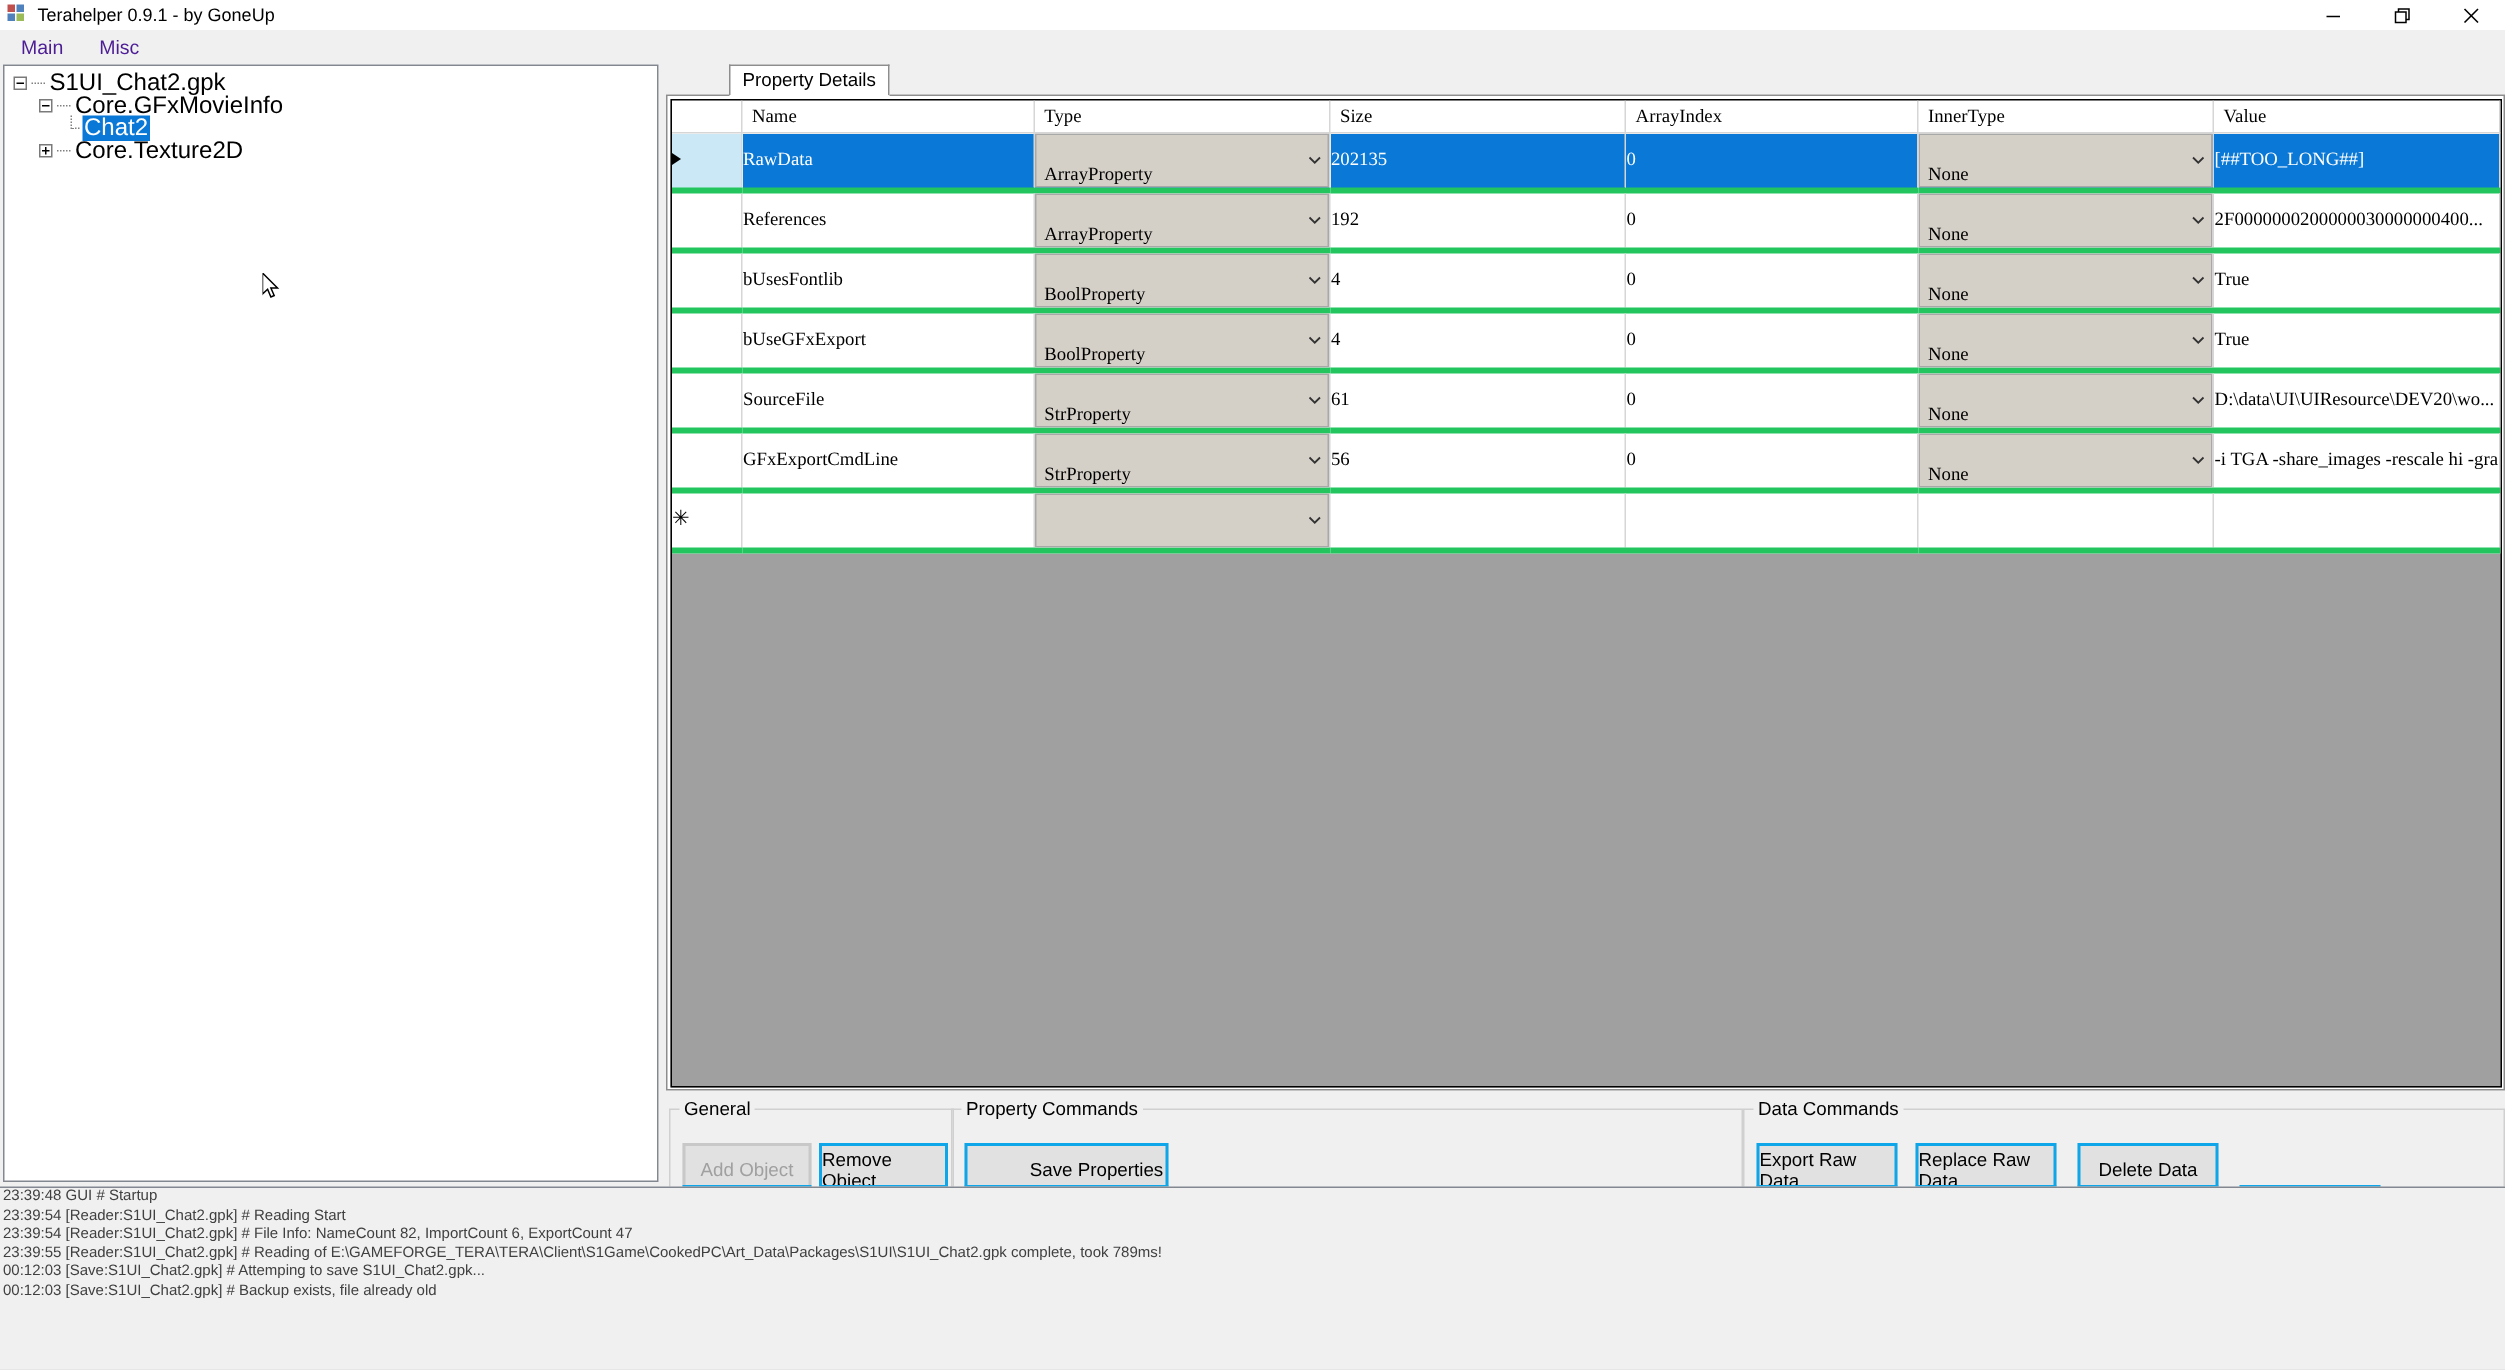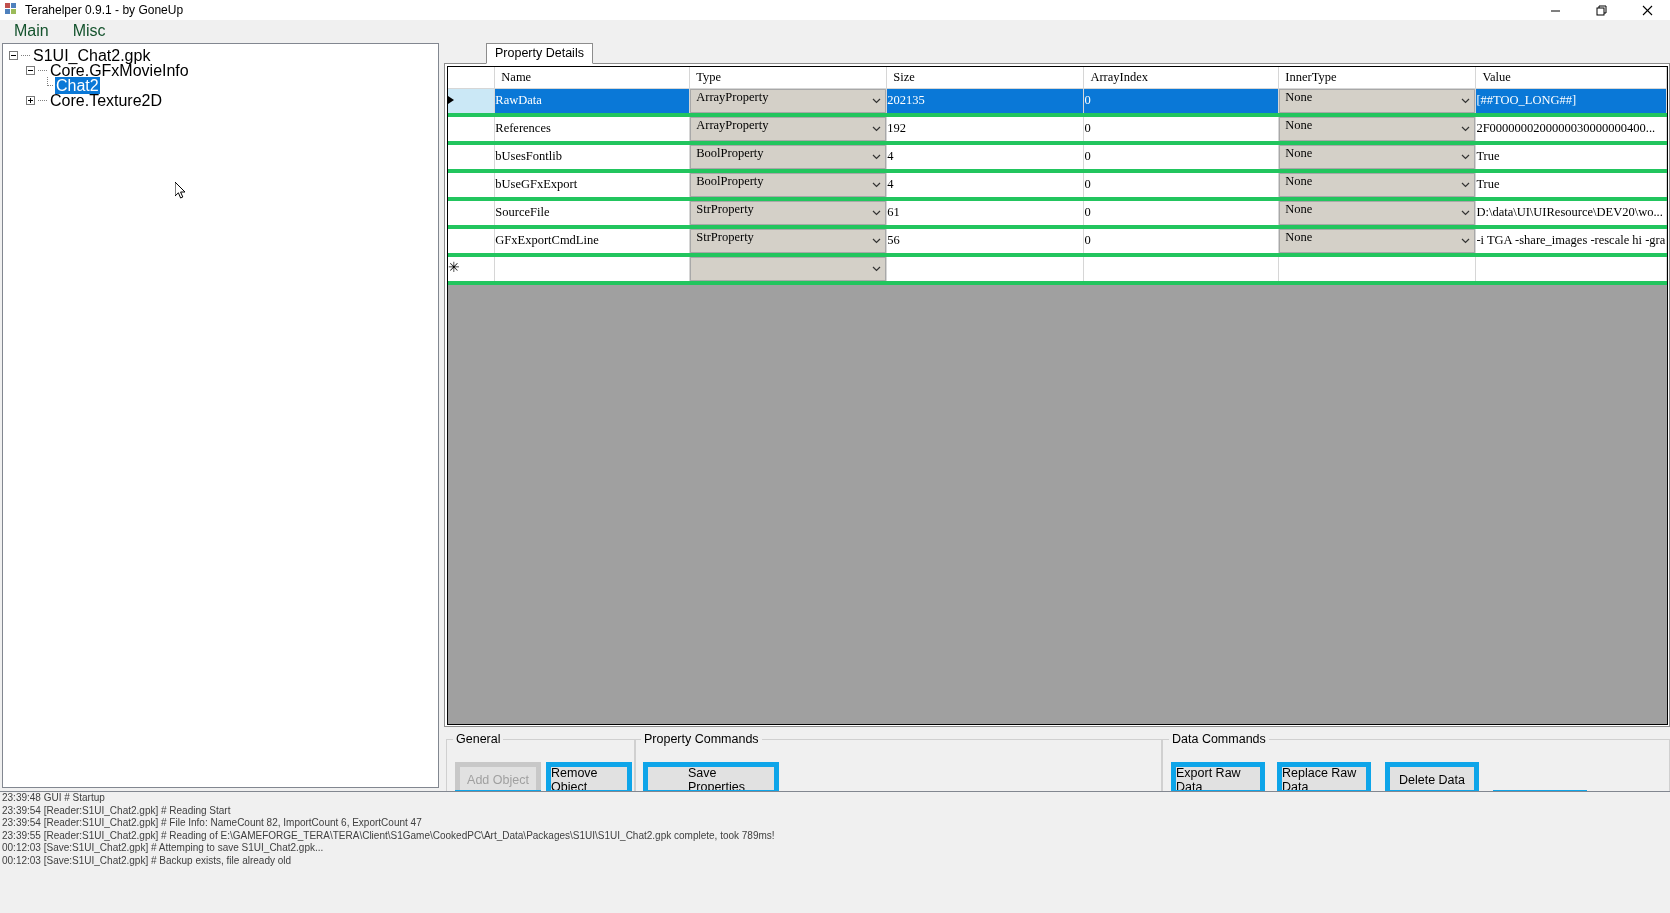--- a/index.html
+++ b/index.html
@@ -47,21 +47,21 @@
   .wc svg { display: block; }
 
   
   .menubar {
     position: absolute; top: 20px; left: 0;
     width: 1670px; height: 22px;
     background: #f0f0f0;
     display: flex; align-items: center;
   }
   .menuitem {
-    padding: 3px 10px; font-size: 16px; color: #14532d; cursor: default;
+    padding: 3px 10px; font-size: 13px; color: #4c1d95; cursor: default;
     margin-left: 4px;
   }
 
   
   .treepanel {
     position: absolute;
     left: 2px; top: 43px;
     width: 437px; height: 745px;
     background: #ffffff;
     border: 1px solid #828790;
@@ -184,25 +184,25 @@
   .col-type   { width: 181px; }
   .col-size   { width: 181px; }
   .col-arridx { width: 179px; }
   .col-inner  { width: 181px; }
   .col-value  { width: 175px; }
 
   td.cell-txt { padding-left: 6px; }
   
   .combocell {
     position: relative;
-    height: 24px;
+    height: 36px;
     background: #d4d0c8;
     border: 1px solid #a8a8a8;
     margin: 0px;
-    display: flex; align-items: flex-start;
+    display: flex; align-items: flex-end;
   }
   .combocell .cbtext { padding-left: 5px; font-size: 12.5px; flex: 1; overflow: hidden; }
   .combocell .cbarrow {
     width: 17px; height: 100%;
     display: flex; align-items: center; justify-content: center;
     flex: none;
   }
   .combocell .cbarrow svg { display: block; }
 
   tr.rowsel td { background: #0a78d7; color: #fff; }
@@ -239,21 +239,21 @@
     font-size: 12.5px;
     color: #000;
   }
   .gbox.general { left: 2px; top: 8px; width: 190px; height: 64px; }
   .gbox.propcmd { left: 190px; top: 8px; width: 528px; height: 64px; }
   .gbox.datacmd { left: 718px; top: 8px; width: 508px; height: 64px; }
 
   .btn {
     position: absolute;
     background: #e1e1e1;
-    border: 5px solid #0ea5e9;
+    border: 2px solid #0ea5e9;
     font-size: 12.5px;
     color: #000;
     display: flex; align-items: center; justify-content: center;
     cursor: default;
     height: 36px;
     font-family: "Liberation Sans", sans-serif;
   }
   .btn.disabled { color: #a0a0a0; background: #e1e1e1; border-color: #c8c8c8; }
 
   

